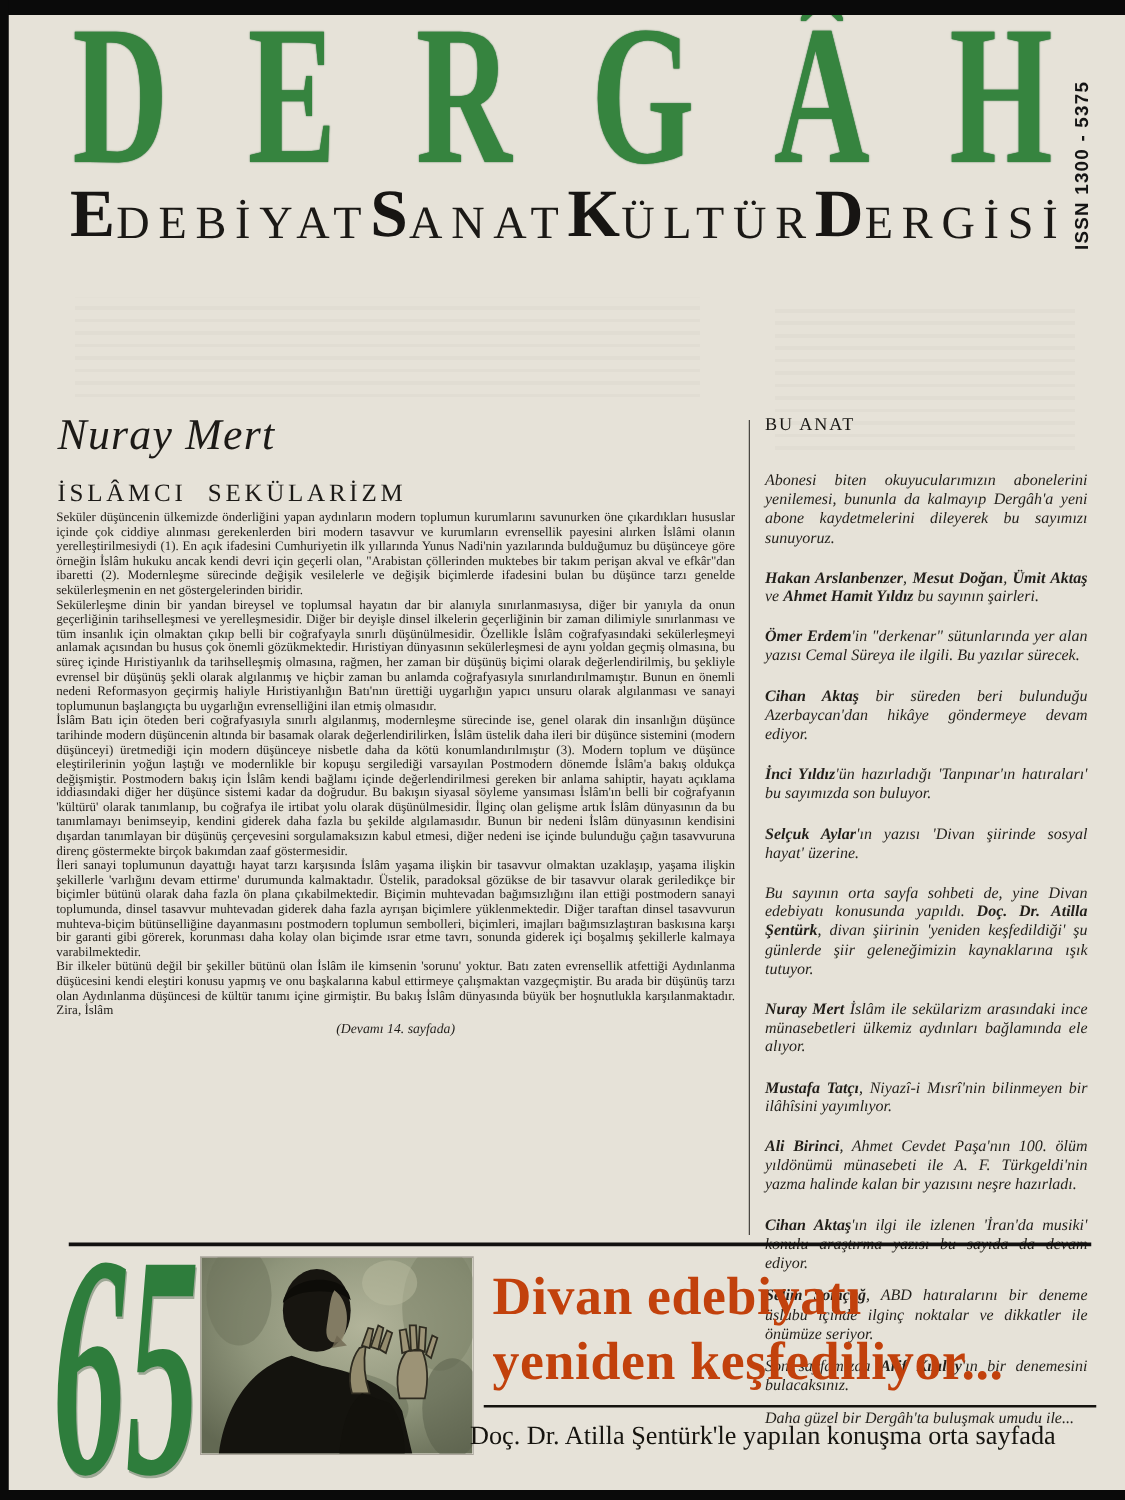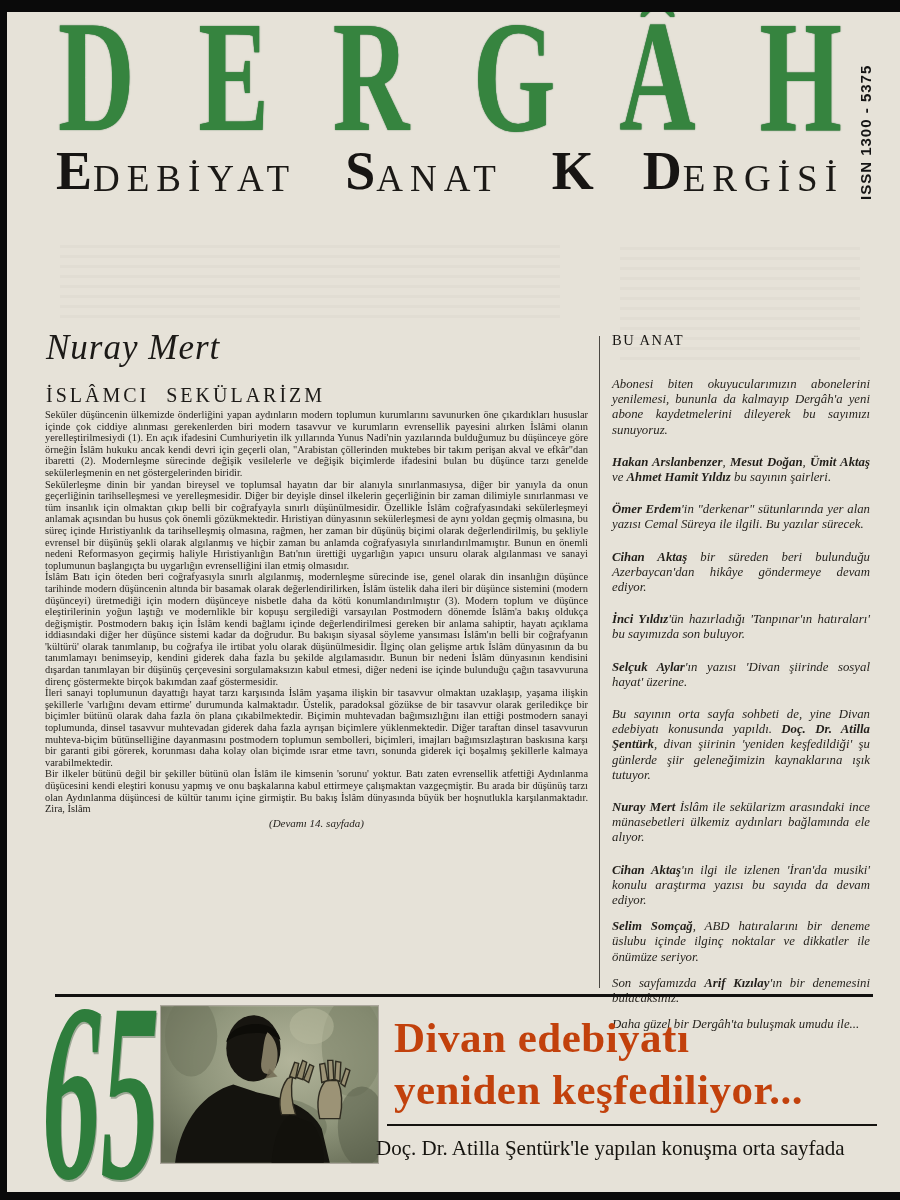--- a/index.html
+++ b/index.html
@@ -91,20 +91,21 @@
       <span class="sub-word">
         <span class="sub-initial">E</span>
         <span class="sub-rest">DEBİYAT</span>
       </span>
       <span class="sub-word">
         <span class="sub-initial">S</span>
         <span class="sub-rest">ANAT</span>
       </span>
       <span class="sub-word">
         <span class="sub-initial">K</span>
+        <span class="sub-rest">ÜLTÜR</span>
       </span>
       <span class="sub-word">
         <span class="sub-initial">D</span>
         <span class="sub-rest">ERGİSİ</span>
       </span>
     </div>
 
   <div class="author">Nuray Mert</div>
   <div class="article-title">İSLÂMCI SEKÜLARİZM</div>
   <div class="article-body">
@@ -121,20 +122,22 @@
   <div class="sidebar-header">BU ANAT</div>
   <div class="sidebar-items">
       <div class="sb-item"><span>Abonesi biten okuyucularımızın abonelerini yenilemesi, bununla da kalmayıp Dergâh'a yeni abone kaydetmelerini dileyerek bu sayımızı sunuyoruz.</span></div>
       <div class="sb-item"><b>Hakan Arslanbenzer</b><span>, </span><b>Mesut Doğan</b><span>, </span><b>Ümit Aktaş</b><span> ve </span><b>Ahmet Hamit Yıldız</b><span> bu sayının şairleri.</span></div>
       <div class="sb-item"><b>Ömer Erdem</b><span>'in "derkenar" sütunlarında yer alan yazısı Cemal Süreya ile ilgili. Bu yazılar sürecek.</span></div>
       <div class="sb-item"><b>Cihan Aktaş</b><span> bir süreden beri bulunduğu Azerbaycan'dan hikâye göndermeye devam ediyor.</span></div>
       <div class="sb-item"><b>İnci Yıldız</b><span>'ün hazırladığı 'Tanpınar'ın hatıraları' bu sayımızda son buluyor.</span></div>
       <div class="sb-item"><b>Selçuk Aylar</b><span>'ın yazısı 'Divan şiirinde sosyal hayat' üzerine.</span></div>
       <div class="sb-item"><span>Bu sayının orta sayfa sohbeti de, yine Divan edebiyatı konusunda yapıldı. </span><b>Doç. Dr. Atilla Şentürk</b><span>, divan şiirinin 'yeniden keşfedildiği' şu günlerde şiir geleneğimizin kaynaklarına ışık tutuyor.</span></div>
       <div class="sb-item"><b>Nuray Mert</b><span> İslâm ile sekülarizm arasındaki ince münasebetleri ülkemiz aydınları bağlamında ele alıyor.</span></div>
+      <div class="sb-item"><b>Mustafa Tatçı</b><span>, Niyazî-i Mısrî'nin bilinmeyen bir ilâhîsini yayımlıyor.</span></div>
+      <div class="sb-item"><b>Ali Birinci</b><span>, Ahmet Cevdet Paşa'nın 100. ölüm yıldönümü münasebeti ile A. F. Türkgeldi'nin yazma halinde kalan bir yazısını neşre hazırladı.</span></div>
       <div class="sb-item"><b>Cihan Aktaş</b><span>'ın ilgi ile izlenen 'İran'da musiki' konulu araştırma yazısı bu sayıda da devam ediyor.</span></div>
       <div class="sb-item gap"><b>Selim Somçağ</b><span>, ABD hatıralarını bir deneme üslubu içinde ilginç noktalar ve dikkatler ile önümüze seriyor.</span></div>
       <div class="sb-item gap"><span>Son sayfamızda </span><b>Arif Kızılay</b><span>'ın bir denemesini bulacaksınız.</span></div>
       <div class="sb-item gap"><span>Daha güzel bir Dergâh'ta buluşmak umudu ile...</span></div>
     </div>
 
   <div class="footer-rule"></div>
   <div class="issue-number">65</div>
 
   <svg class="cover-photo" viewBox="0 0 216 156" xmlns="http://www.w3.org/2000/svg" aria-hidden="true">

